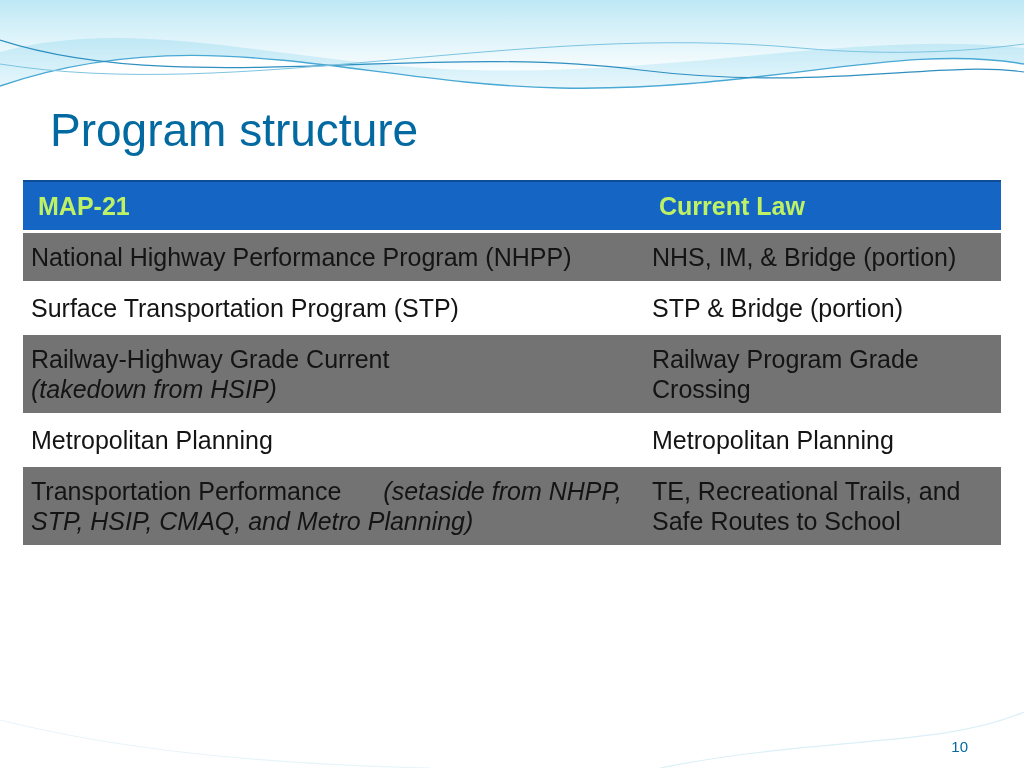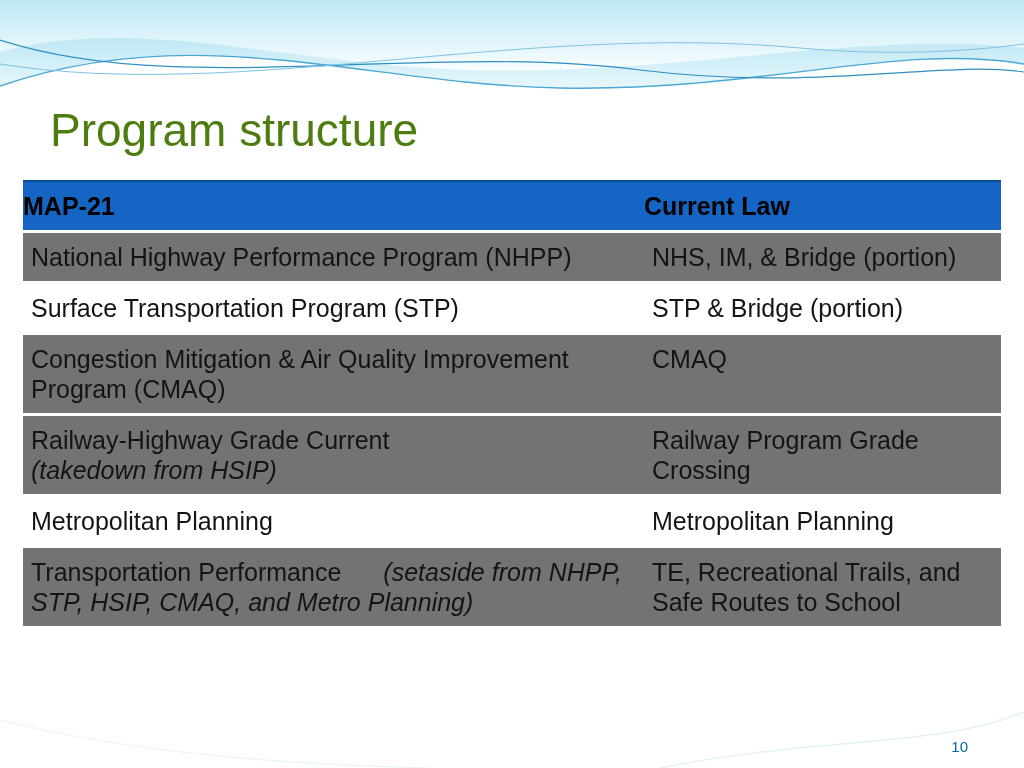--- a/index.html
+++ b/index.html
@@ -16,21 +16,21 @@
 
   .top-decoration { position: absolute; top: 0; left: 0; display: block; }
   .bottom-decoration { position: absolute; bottom: 0; left: 0; display: block; }
 
   .title {
     position: absolute;
     top: 103px;
     left: 50px;
     font-size: 46px;
     font-weight: 400;
-    color: #4d7c0f;
+    color: #0369a1;
     white-space: nowrap;
   }
 
   .program-table {
     position: absolute;
     top: 180px;
     left: 23px;
     width: 978px;
     border-collapse: collapse;
     font-size: 25px;
@@ -38,24 +38,24 @@
     table-layout: fixed;
   }
 
   .program-table thead tr {
     border-top: 2px solid #0e4e94;
     border-bottom: 3px solid #ffffff;
   }
 
   .program-table th {
     background: #1566c4;
-    color: #000000;
+    color: #bef264;
     text-align: left;
     font-weight: bold;
-    padding: 9px 0;
+    padding: 9px 15px;
     line-height: 1.2;
   }
 
   .program-table th.col-left { width: 63.5%; }
 
   .program-table td {
     padding: 9px 8px;
     vertical-align: top;
     line-height: 1.2;
   }
@@ -117,24 +117,20 @@
     <tbody>
       <tr class="row-alt">
         <td><span>National Highway Performance Program (NHPP)</span></td>
         <td><span>NHS, IM, &amp; Bridge (portion)</span></td>
       </tr>
       <tr>
         <td><span>Surface Transportation Program (STP)</span></td>
         <td><span>STP &amp; Bridge (portion)</span></td>
       </tr>
       <tr class="row-alt">
-        <td><span>Congestion Mitigation &amp; Air Quality Improvement Program (CMAQ)</span></td>
-        <td><span>CMAQ</span></td>
-      </tr>
-      <tr class="row-alt">
         <td>
           <span>Railway-Highway Grade Current</span><span class="it-block">(takedown from HSIP)</span>
         </td>
         <td><span>Railway Program Grade Crossing</span></td>
       </tr>
       <tr>
         <td><span>Metropolitan Planning</span></td>
         <td><span>Metropolitan Planning</span></td>
       </tr>
       <tr class="row-alt">

